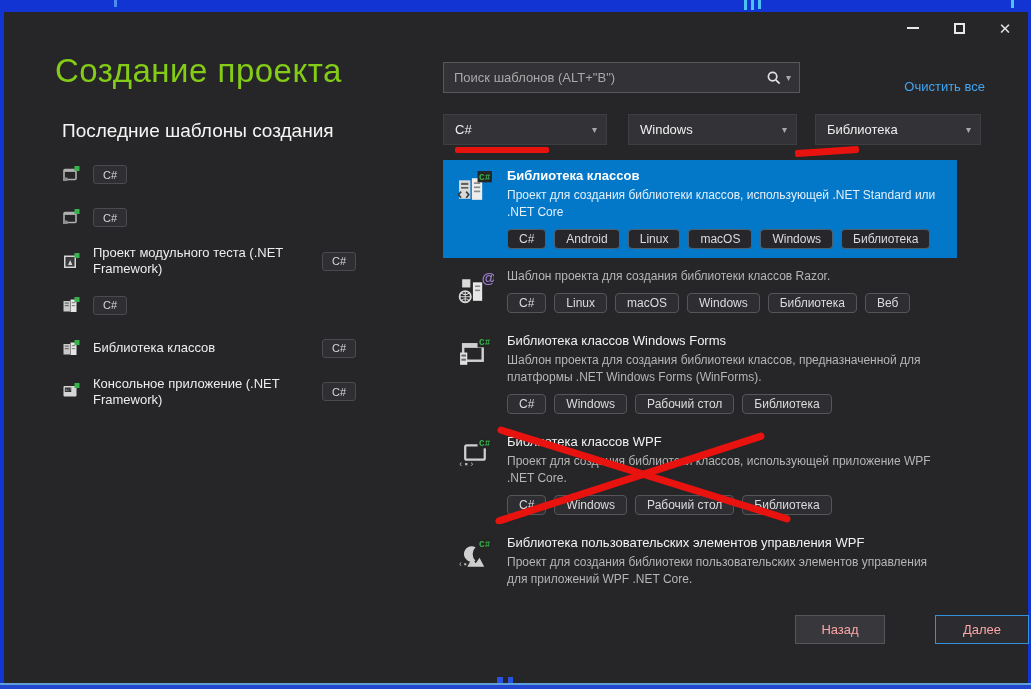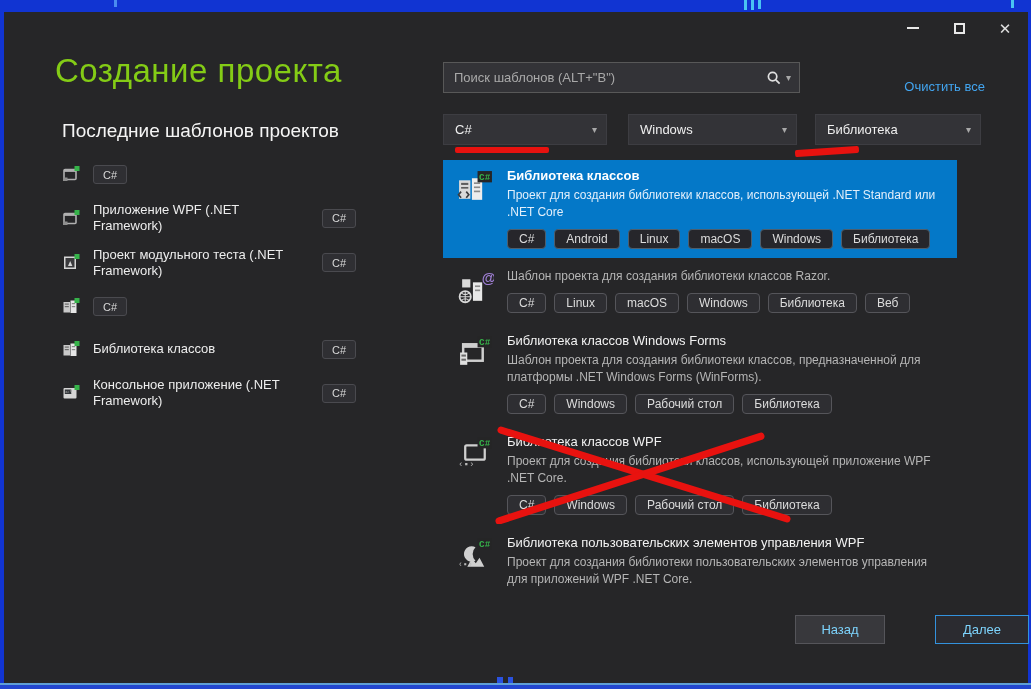--- a/index.html
+++ b/index.html
@@ -58,21 +58,21 @@
   .tpl-desc { font-size:12px; color:#b5b5b5; line-height:17px; max-width:446px; }
   .tag-row { display:flex; gap:8px; margin-top:8px; flex-wrap:wrap; }
   .tag { height:20px; display:flex; align-items:center; padding:0 11px; background:#2e2e32; border:1px solid #55555a; border-radius:4px; font-size:12px; color:#dcdcdc; }
   .tpl-row.selected { background:#0478c8; }
   .tpl-row.selected .tpl-title { color:#ffffff; font-weight:bold; }
   .tpl-row.selected .tpl-desc { color:#e2effb; }
   .tpl-row.selected .tag { background:#26262b; border-color:#4d5e6d; }
   .cross-svg { position:absolute; left:0; top:0; width:100%; height:100%; pointer-events:none; }
 
   
-  .btn { position:absolute; top:603px; height:29px; font-size:13px; color:#7dd3fc; display:flex; align-items:center; justify-content:center; cursor:pointer; }
+  .btn { position:absolute; top:603px; height:29px; font-size:13px; color:#fca5a5; display:flex; align-items:center; justify-content:center; cursor:pointer; }
   .btn-back { left:791px; width:90px; background:#38383c; border:1px solid #55555a; }
   .btn-next { left:887px; width:94px; background:#2b2b30; border:1px solid #3392dd;margin-left:44px; }
 
   
   .bottom-line { position:absolute; left:0; right:0; top:683px; height:2px; background:#5e9fd6; }
   .bottom-bar { position:absolute; left:0; right:0; top:685px; height:4px; background:#2246cf; }
 </style>
 </head>
 <body>
 
@@ -92,21 +92,21 @@
         </div>
       <div class="win-btn">
           <span class="glyph-max"></span>
         </div>
       <div class="win-btn">
           <span class="glyph-close">✕</span>
         </div>
     </div>
 
     <div class="page-title">Создание проекта</div>
-    <div class="recent-heading">Последние шаблонов проектов</div>
+    <div class="recent-heading">Последние шаблоны создания</div>
     <div class="recent-list">
         <div class="recent-row">
           <span class="ricon">
             <svg width="19" height="19" viewBox="0 0 19 19">
               <rect x="2" y="4.5" width="12" height="10" rx="1" fill="none" stroke="#b0b0b0" stroke-width="1.6"></rect>
               <rect x="2" y="4.5" width="12" height="2.4" fill="#b0b0b0"></rect>
               <rect x="1" y="12.5" width="4.5" height="3.5" fill="#8f8f8f"></rect>
               <rect x="12.5" y="1" width="5" height="5" fill="#36b34a"></rect>
             </svg>
           </span>
@@ -114,21 +114,20 @@
         </div>
         <div class="recent-row">
           <span class="ricon">
             <svg width="19" height="19" viewBox="0 0 19 19">
               <rect x="2" y="4.5" width="12" height="10" rx="1" fill="none" stroke="#b0b0b0" stroke-width="1.6"></rect>
               <rect x="2" y="4.5" width="12" height="2.4" fill="#b0b0b0"></rect>
               <rect x="1" y="12.5" width="4.5" height="3.5" fill="#8f8f8f"></rect>
               <rect x="12.5" y="1" width="5" height="5" fill="#36b34a"></rect>
             </svg>
           </span>
-          <span class="rlabel">Приложение WPF (.NET Framework)</span>
           <span class="rbadge">C#</span>
         </div>
         <div class="recent-row">
           <span class="ricon">
             <svg width="19" height="19" viewBox="0 0 19 19">
               <rect x="2" y="3.5" width="12" height="12.5" fill="#d6d6d6"></rect>
               <rect x="3.5" y="5" width="9" height="9.5" fill="#3a3a3d"></rect>
               <path d="M6 13 l2.2-5 2.2 5 z" fill="#d6d6d6"></path>
               <rect x="12.5" y="1" width="5" height="5" fill="#36b34a"></rect>
             </svg>

